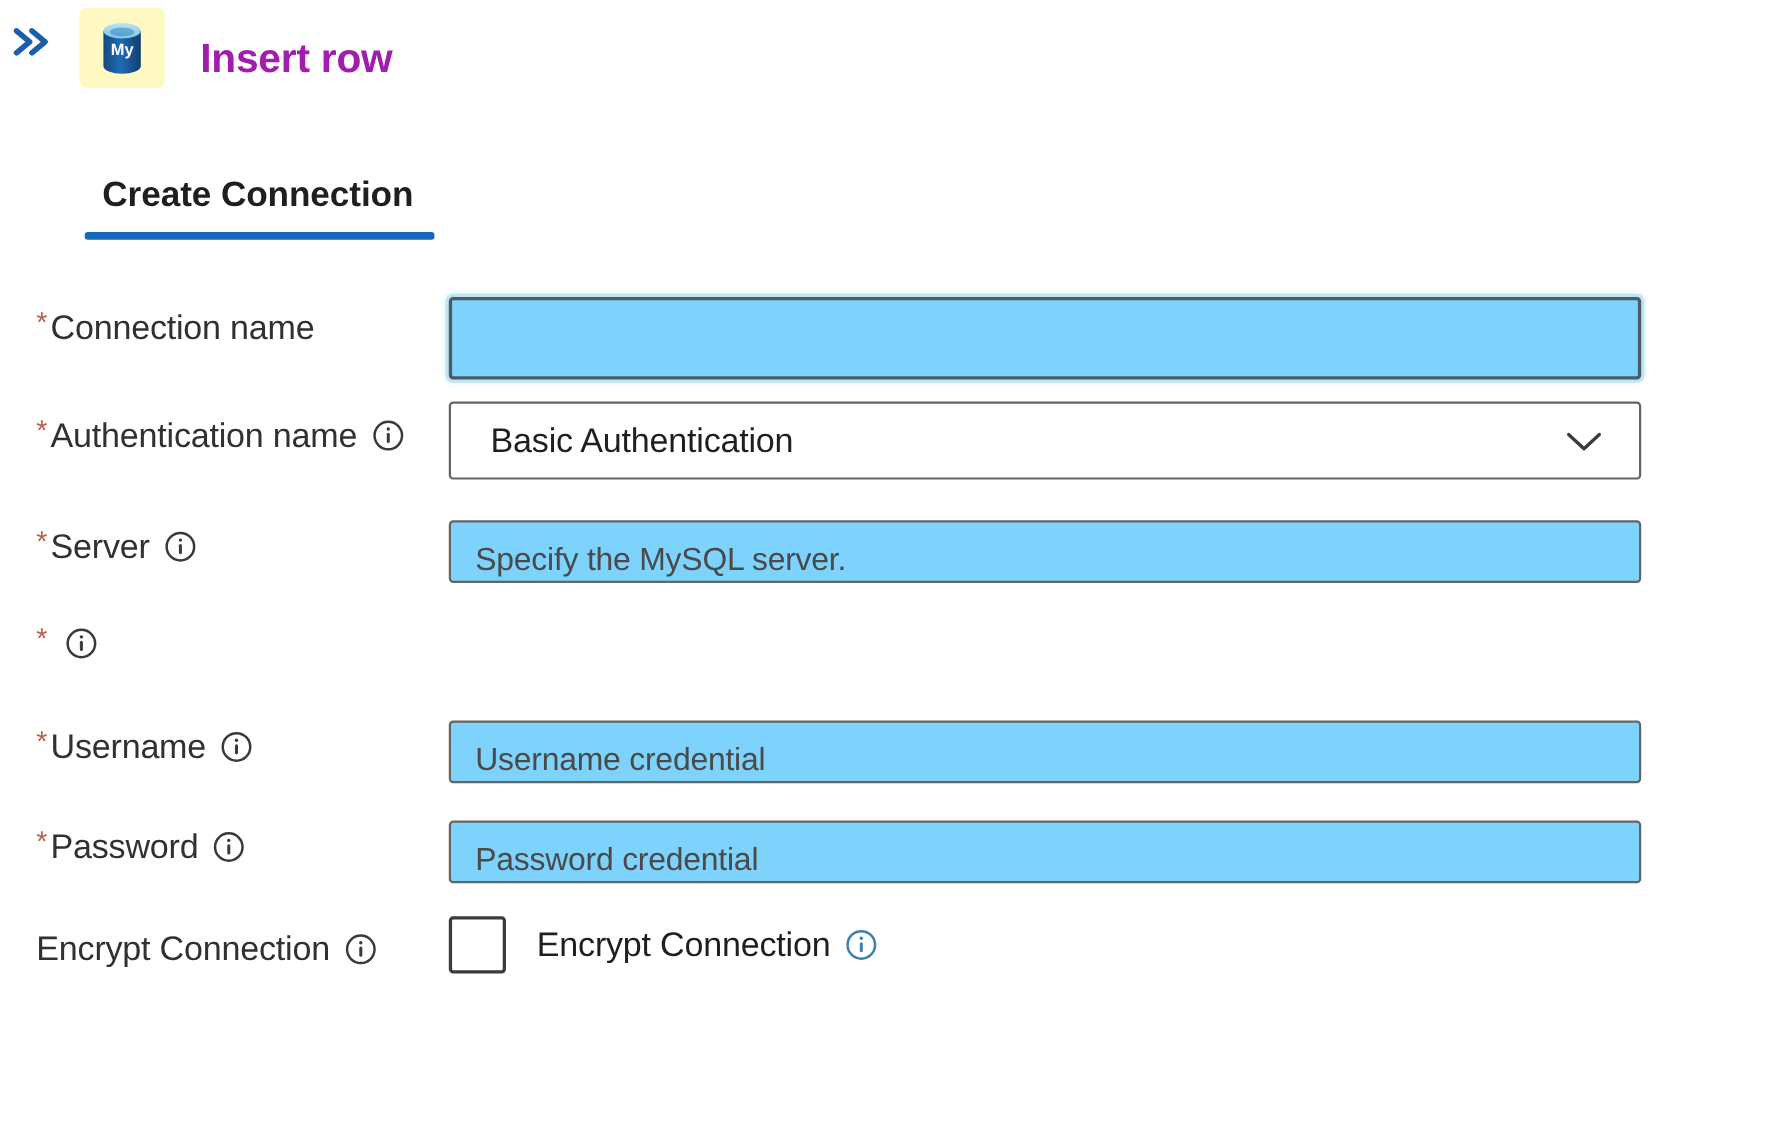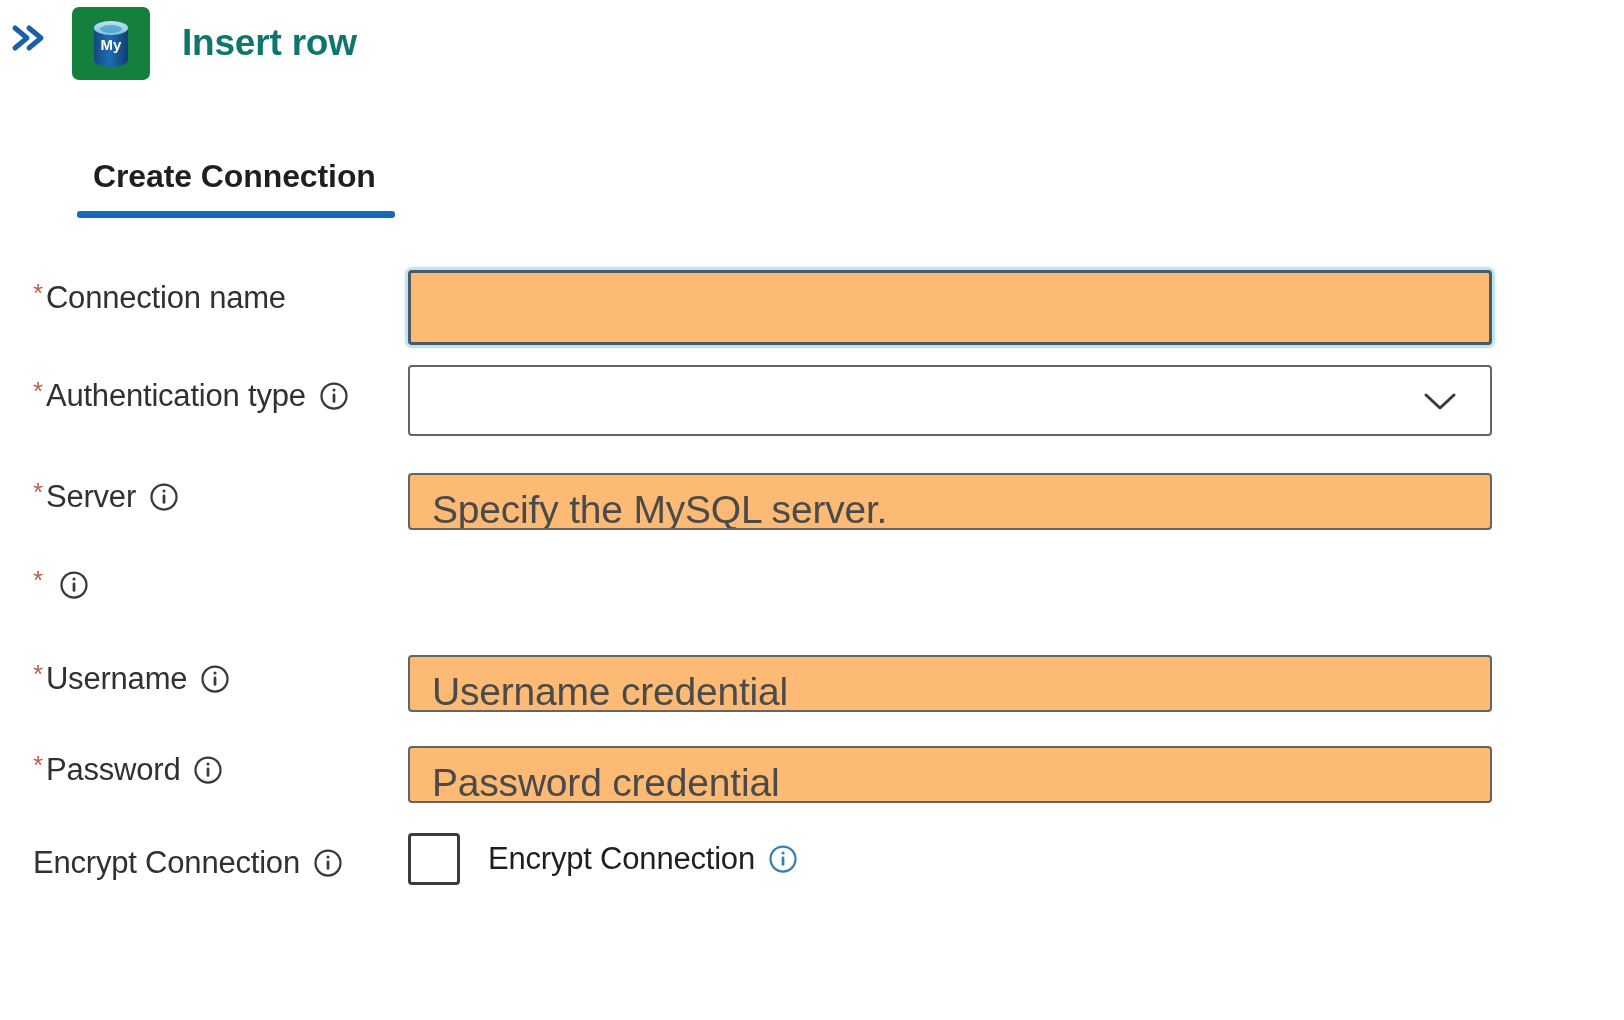--- a/index.html
+++ b/index.html
@@ -37,36 +37,36 @@
     cursor: pointer;
   }
   .expand-chevrons svg { display: block; }
 
   .app-icon {
     position: absolute;
     left: 72px;
     top: 7px;
     width: 78px;
     height: 73px;
-    background: #15803d;
+    background: #fef9c3;
     border-radius: 7px;
     display: flex;
     align-items: center;
     justify-content: center;
   }
   .app-icon svg { display: block; }
 
   .header-title {
     position: absolute;
     left: 182px;
-    top: 22px;
+    top: 32px;
     font-size: 37px;
     font-weight: 600;
     letter-spacing: -0.2px;
-    color: #0f766e;
+    color: #a21caf;
     white-space: nowrap;
   }
 
   
   .tabstrip {
     position: absolute;
     left: 0;
     top: 140px;
     width: 1624px;
     height: 80px;
@@ -144,23 +144,23 @@
     position: absolute;
     left: 408px;
     width: 1084px;
   }
 
   .txt {
     width: 100%;
     height: 57px;
     border: 2px solid #646464;
     border-radius: 4px;
-    background: #fdba74;
+    background: #7dd3fc;
     font-family: "Liberation Sans", sans-serif;
-    font-size: 39px;
+    font-size: 29px;
     color: #444444;
     padding: 16px 16px 0 22px;
     outline: none;
     letter-spacing: -0.2px;
   }
   .txt::placeholder {
     color: #4a4a4a;
     opacity: 1;
   }
   .txt.focused {
@@ -274,31 +274,32 @@
       <span class="label-text">Connection name</span>
     </div>
     <div class="control" style="top:12px;">
       <input class="txt focused" type="text" value="" placeholder="" style="">
     </div>
   </div>
 
   <div class="form-row" style="height:108px;">
     <div class="field-label" style="top:25px;">
       <span class="req-star">*</span>
-      <span class="label-text">Authentication type</span>
+      <span class="label-text">Authentication name</span>
       <span class="info-icon">
         <svg width="30" height="30" viewBox="0 0 24 24" aria-hidden="true">
           <circle cx="12" cy="12" r="10" fill="none" stroke="#3a3a3a" stroke-width="1.8"></circle>
           <circle cx="12" cy="7.2" r="1.25" fill="#3a3a3a"></circle>
           <rect x="10.9" y="10" width="2.2" height="7.4" rx="1.1" fill="#3a3a3a"></rect>
         </svg>
       </span>
     </div>
     <div class="control" style="top:12px;">
       <div class="combo">
+        <span class="combo-value">Basic Authentication</span>
         <span class="combo-arrow">
           <svg width="44" height="28" viewBox="0 0 44 28" aria-hidden="true">
             <path d="M8 8 L22 21 L36 8" fill="none" stroke="#3a3a3a" stroke-width="3" stroke-linecap="round" stroke-linejoin="round"></path>
           </svg>
         </span>
       </div>
     </div>
   </div>
 
   <div class="form-row" style="height:91px;">

